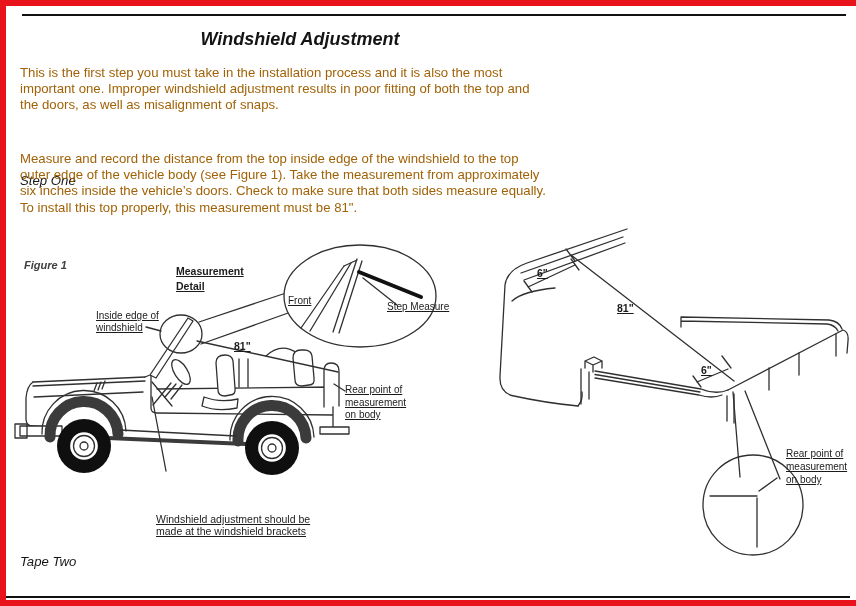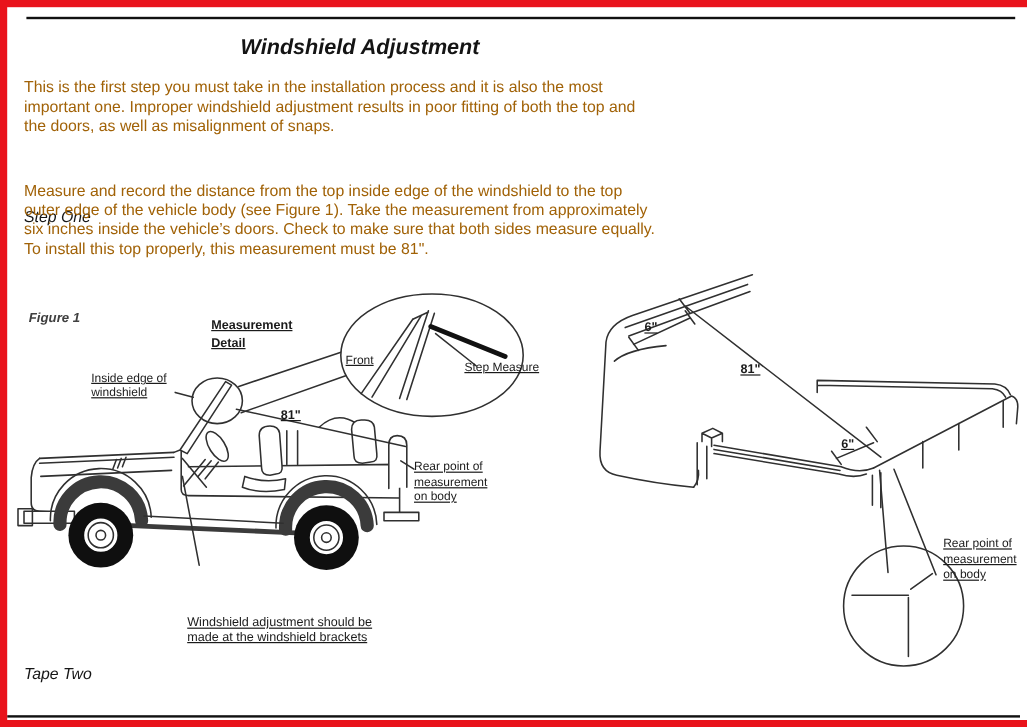--- a/index.html
+++ b/index.html
@@ -127,21 +127,21 @@
       <path d="M733,392 L740,477 M745,391 L780,479"></path>
       <circle cx="753" cy="505" r="50"></circle>
       <path d="M710,496 L757,496 M757,498 L757,547 M759,491 L777,478"></path>
     </g>
   </svg>
 
   <div class="lbl b" style="left:176px;top:264px;line-height:14.5px;">Measurement
 Detail</div>
   <div class="lbl" style="left:288px;top:279px;margin-top:16px;">Front</div>
   <div class="lbl" style="left:387px;top:301px;">Step Measure</div>
-  <div class="lbl" style="left:76px;top:310px;">Inside edge of
+  <div class="lbl" style="left:96px;top:310px;">Inside edge of
 windshield</div>
   <div class="lbl b" style="left:234px;top:340px;">81"</div>
   <div class="lbl" style="left:345px;top:384px;line-height:12.5px;">Rear point of
 measurement
 on body</div>
   <div class="lbl" style="left:156px;top:473px;font-size:10.5px;margin-top:40px;">Windshield adjustment should be
 made at the windshield brackets</div>
 
   <div class="lbl b" style="left:537px;top:267px;">6"</div>
   <div class="lbl b" style="left:617px;top:302px;">81"</div>

